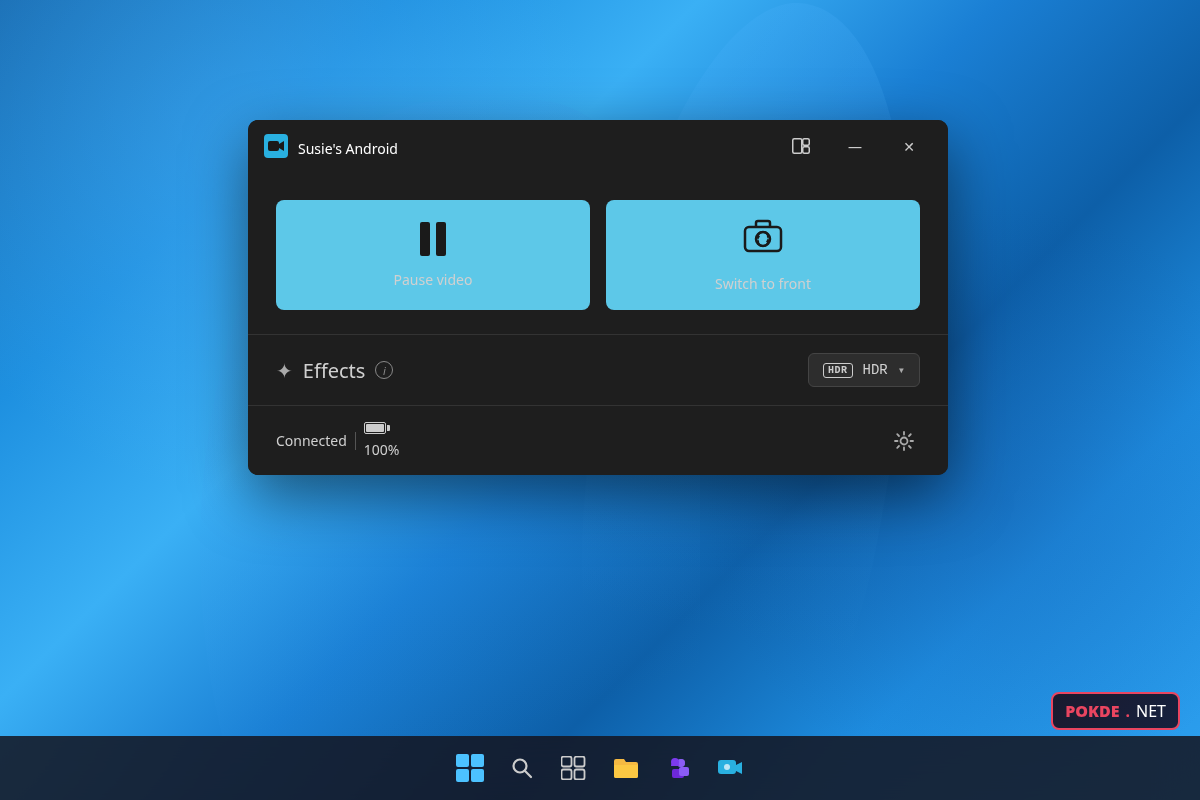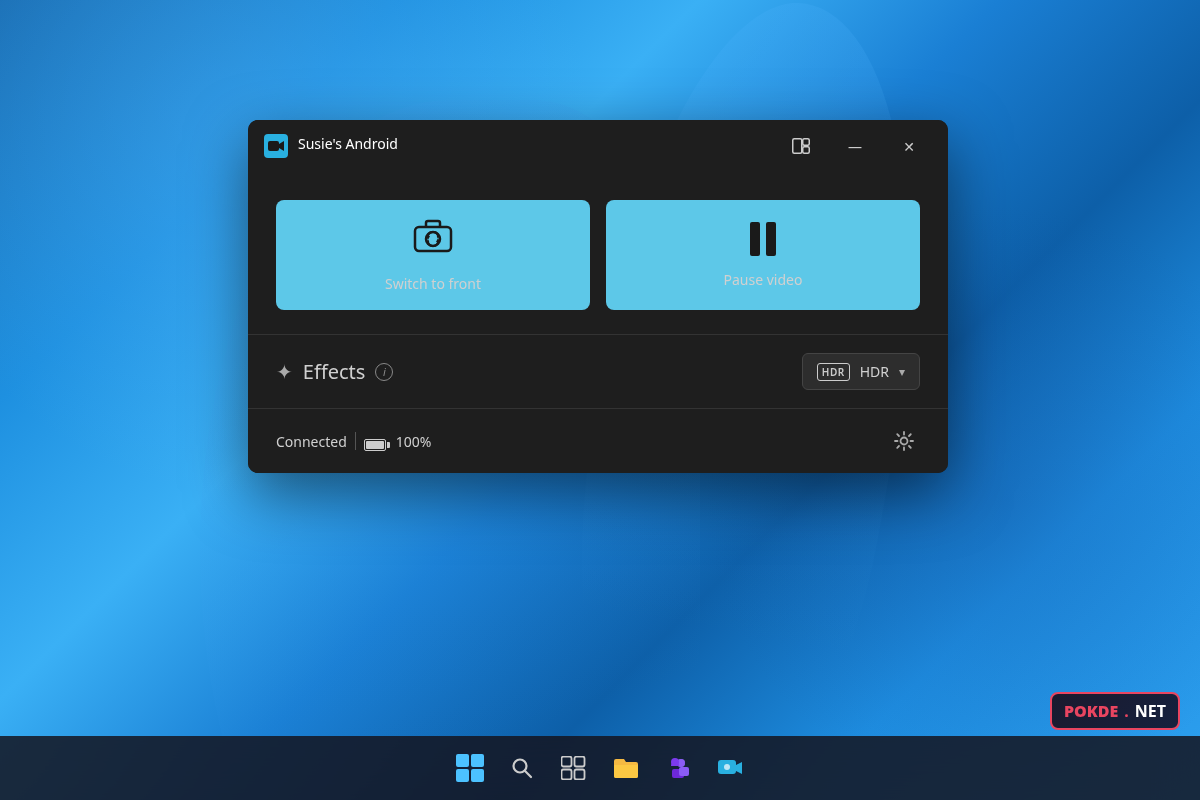--- a/index.html
+++ b/index.html
@@ -114,21 +114,21 @@
     .title-bar {
       display: flex;
       align-items: center;
       padding: 0 16px;
       height: 52px;
       background: #1e1e1e;
     }
 
     .title-bar-left {
       display: flex;
-      align-items: flex-start;
+      align-items: flex-end;
       gap: 10px;
       flex: 1;
     }
 
     .app-icon-cam {
       width: 24px;
       height: 24px;
       background: #29b0e0;
       border-radius: 4px;
       display: flex;
@@ -254,20 +254,21 @@
     
     .hdr-dropdown {
       background: #2d2d2d;
       border-radius: 6px;
       padding: 8px 14px;
       display: flex;
       align-items: center;
       gap: 10px;
       cursor: pointer;
       border: 1px solid #444;
+      font-family: Liberation Mono, monospace;
     }
 
     .hdr-badge {
       border: 1.5px solid #ccc;
       border-radius: 3px;
       padding: 1px 4px;
       font-size: 10px;
       color: #ccc;
       font-weight: 600;
       letter-spacing: 0.5px;
@@ -305,22 +306,23 @@
     }
 
     .status-divider {
       width: 1px;
       height: 18px;
       background: #555;
     }
 
     .battery-container {
       display: flex;
-      align-items: flex-end;
+      align-items: flex-start;
       gap: 6px;
+      flex-direction: column;
     }
 
     .battery-icon {
       display: flex;
       align-items: center;
       gap: 0;
     }
 
     .battery-body {
       width: 22px;
@@ -431,44 +433,44 @@
         <span>✕</span>
       </div>
     </div>
   </div>
 
   <div class="content">
 
     <div class="action-row">
 
       <div class="action-btn">
+        <div class="pause-icon">
+          <div class="pause-bar"></div>
+          <div class="pause-bar"></div>
+        </div>
+        <span class="action-label">Pause video</span>
+      </div>
+
+      <div class="action-btn">
         <div>
           <svg class="cam-switch-svg" viewBox="0 0 44 38" fill="none" xmlns="http://www.w3.org/2000/svg">
 
             <rect x="4" y="10" width="36" height="24" rx="4" stroke="#1a1a1a" stroke-width="2.5" fill="none"></rect>
 
             <circle cx="22" cy="22" r="7" stroke="#1a1a1a" stroke-width="2.5" fill="none"></circle>
 
             <path d="M15 10 L15 6 Q15 4 17 4 L27 4 Q29 4 29 6 L29 10" stroke="#1a1a1a" stroke-width="2.5" fill="none"></path>
 
             <path d="M17 20 Q17 15 22 15 Q27 15 27 20" stroke="#1a1a1a" stroke-width="2" fill="none" stroke-linecap="round"></path>
             <polygon points="15,19 17,23 19,19" fill="#1a1a1a"></polygon>
             <path d="M27 24 Q27 29 22 29 Q17 29 17 24" stroke="#1a1a1a" stroke-width="2" fill="none" stroke-linecap="round"></path>
             <polygon points="25,25 27,21 29,25" fill="#1a1a1a"></polygon>
           </svg>
         </div>
         <span class="action-label">Switch to front</span>
-      </div>
-
-      <div class="action-btn">
-        <div class="pause-icon">
-          <div class="pause-bar"></div>
-          <div class="pause-bar"></div>
-        </div>
-        <span class="action-label">Pause video</span>
       </div>
     </div>
 
     <div class="divider"></div>
 
     <div class="effects-row">
       <div class="effects-left">
 
         <span class="sparkle-icon">✦</span>
         <span class="effects-text">Effects</span>
@@ -559,15 +561,15 @@
       <polygon points="19,8 25,5 25,17 19,14" fill="#29b0e0"></polygon>
       <circle cx="10" cy="10" r="3" fill="white" opacity="0.7"></circle>
     </svg>
   </div>
 </div>
 
 <div class="watermark">
   <div class="pokde-badge">
     <span style="color:#e94560;font-weight:900;">POKDE</span>
     <span style="color:#e94560;">.</span>
-    <span style="color:#ffffff;font-weight:700;">NET</span>
+    <span style="color:#ffffff;font-weight:400;">NET</span>
   </div>
 </div>
 
 </body></html>

